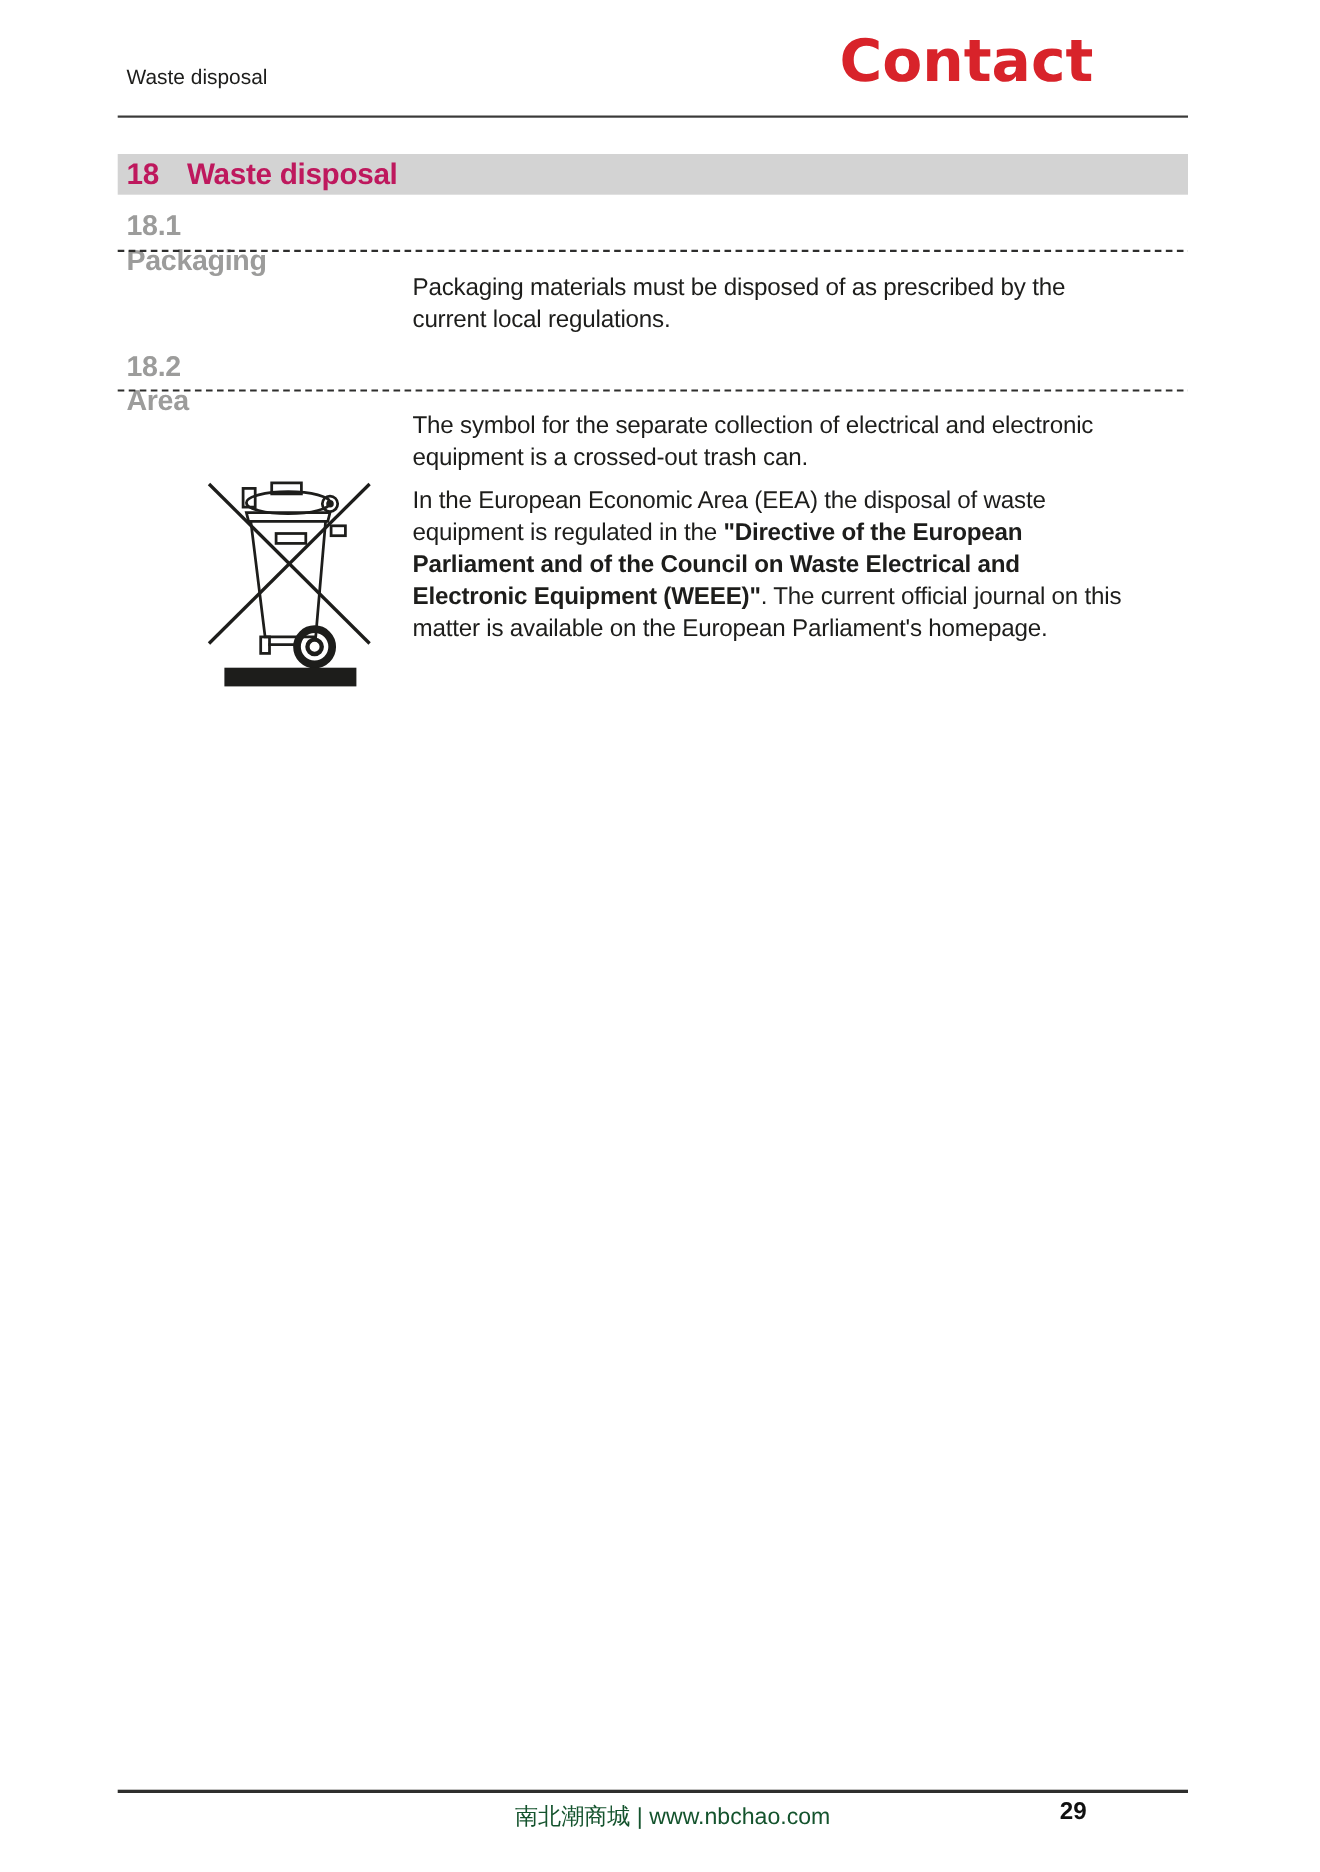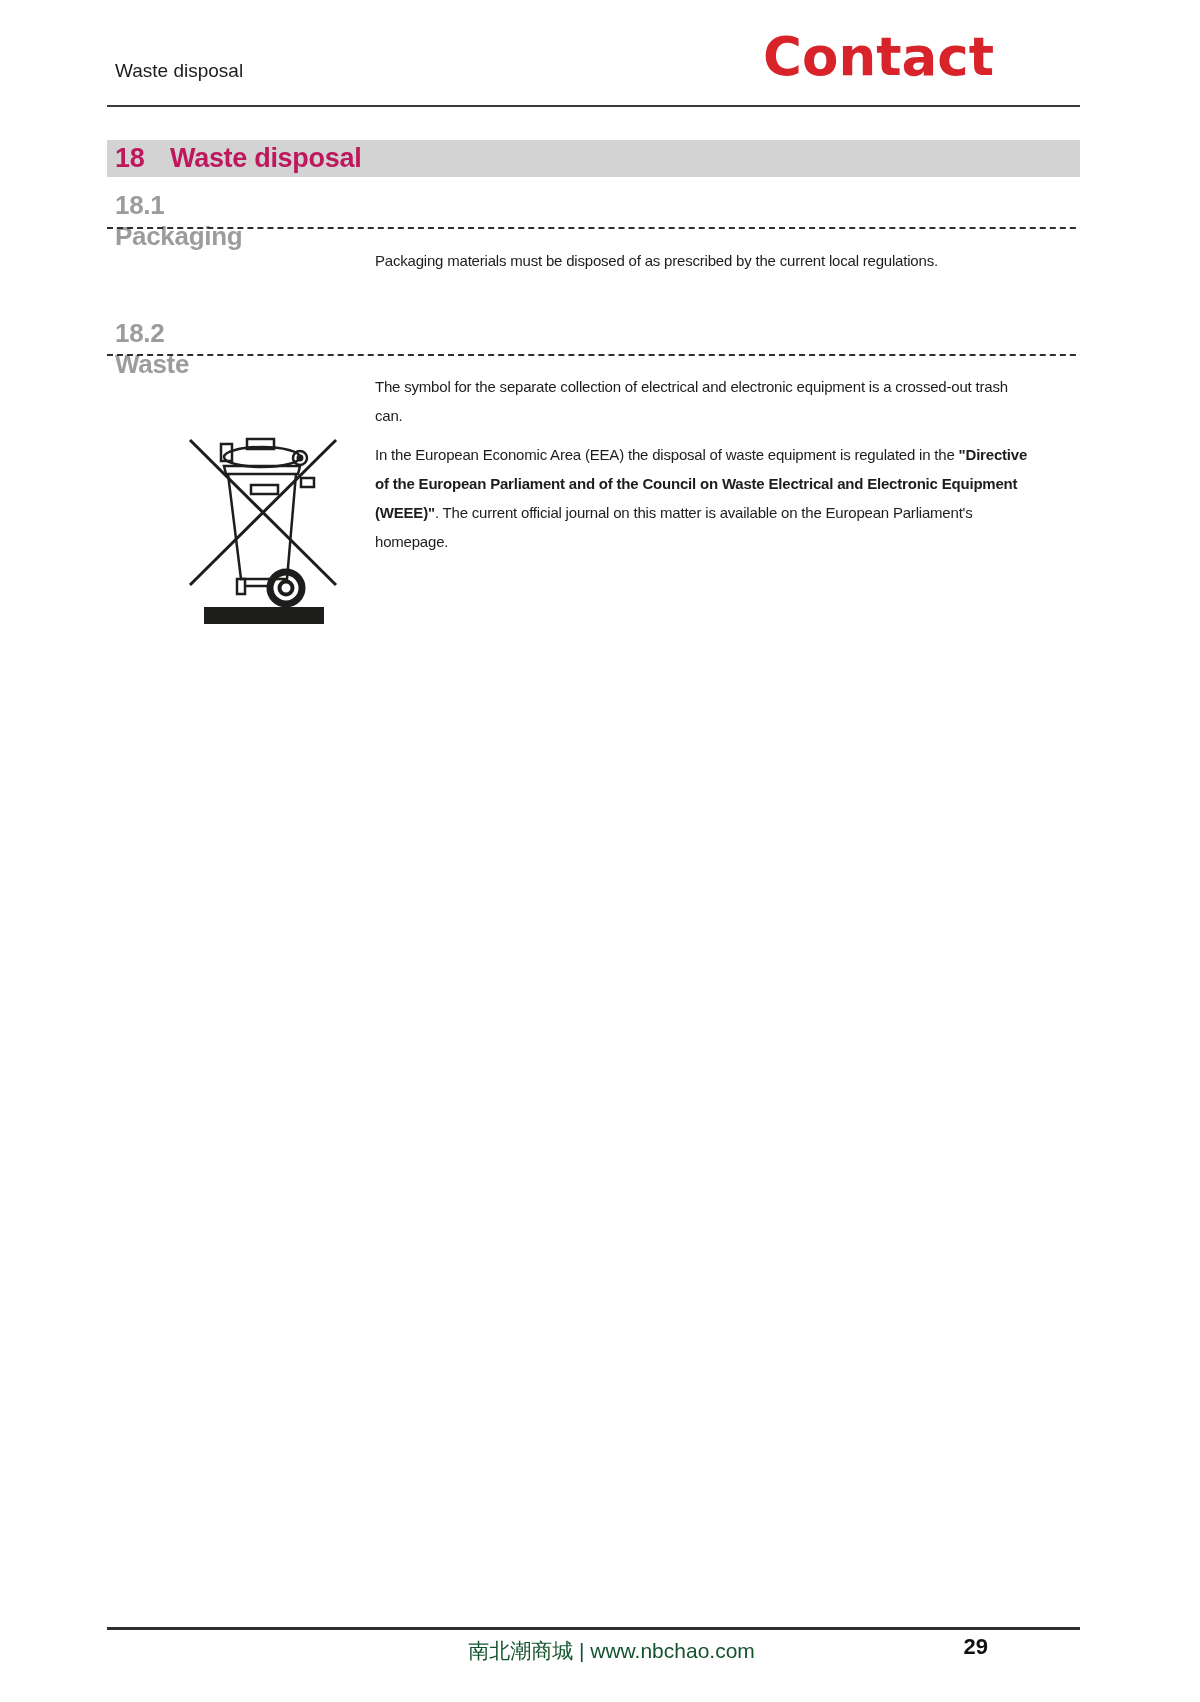--- a/index.html
+++ b/index.html
@@ -29,21 +29,21 @@
     position:absolute; left:115px; display:flex;
     font-weight:bold; font-size:26px; letter-spacing:-0.3px; color:#9c9c9b;flex-direction:column;
   }
   .subhead .sub-num { width:70px; }
   .dashed-rule {
     position:absolute; left:107px; width:1009px; height:0;
     border-top:2px dashed #2e2e2d;
   }
   .body-col {
     position:absolute; left:375px; width:660px;
-    font-size:15px; line-height:29px; letter-spacing:-0.2px; color:#1d1d1b;
+    font-size:22px; line-height:29px; letter-spacing:-0.2px; color:#1d1d1b;
   }
   .body-col p { margin:0 0 10px 0; }
   .body-col strong { font-weight:bold; }
   .weee-box { position:absolute; left:188px; top:436px; width:150px; height:190px; }
   .footer-rule {
     position:absolute; left:107px; top:1627px; width:1009px; height:3px; background:#2e2e2d;
   }
   .footer-site {
     position:absolute; left:107px; top:1637px; width:1009px; text-align:center;
     font-size:21px; color:#14532d;
@@ -73,21 +73,21 @@
     <span>Packaging</span>
   </div>
   <div class="dashed-rule" style="top:227px"></div>
 
   <div class="body-col" style="top:246px">
     <p>Packaging materials must be disposed of as prescribed by the current local regulations.</p>
   </div>
 
   <div class="subhead" style="top:318px">
     <span class="sub-num">18.2</span>
-    <span>Waste</span>
+    <span>Area</span>
   </div>
   <div class="dashed-rule" style="top:354px"></div>
 
   <div class="weee-box">
     <svg width="150" height="190" viewBox="0 0 150 190" xmlns="http://www.w3.org/2000/svg" fill="none" stroke="#1d1d1b" stroke-width="2.5">
 
       <ellipse cx="74" cy="21" rx="38" ry="10"></ellipse>
       <rect x="59" y="3" width="27" height="10"></rect>
       <rect x="33" y="8" width="11" height="17"></rect>
       <circle cx="112" cy="22" r="7"></circle>

